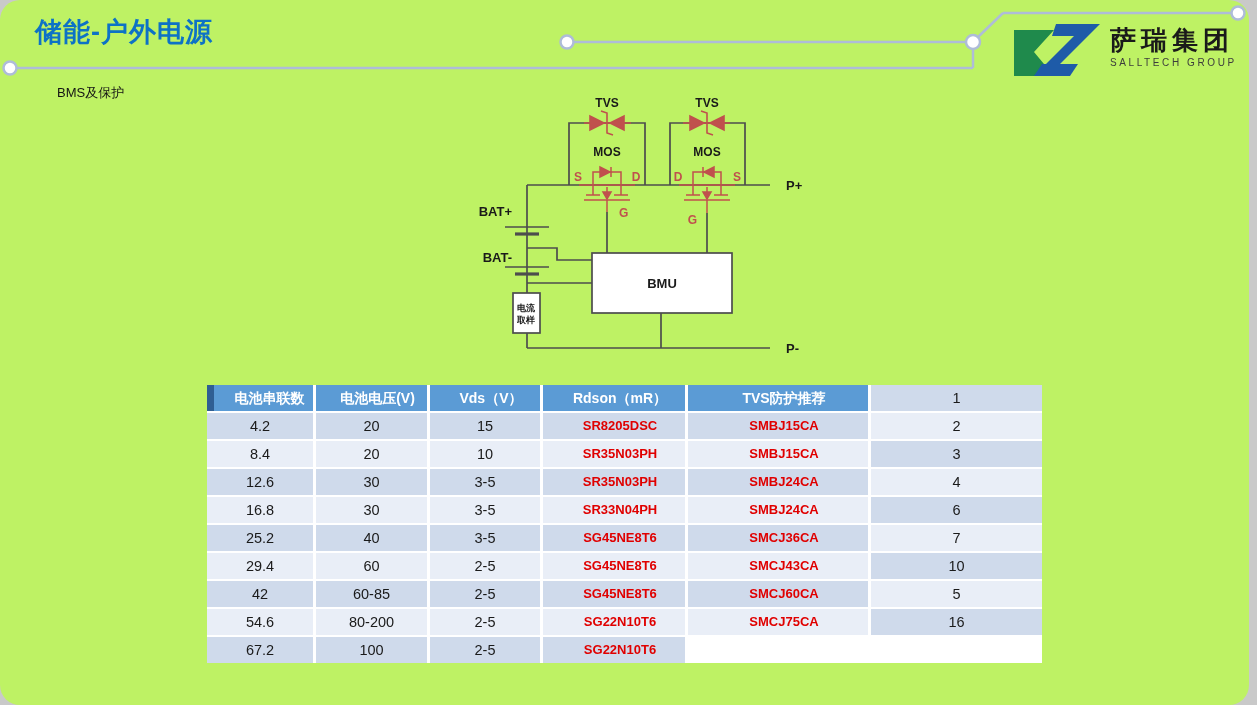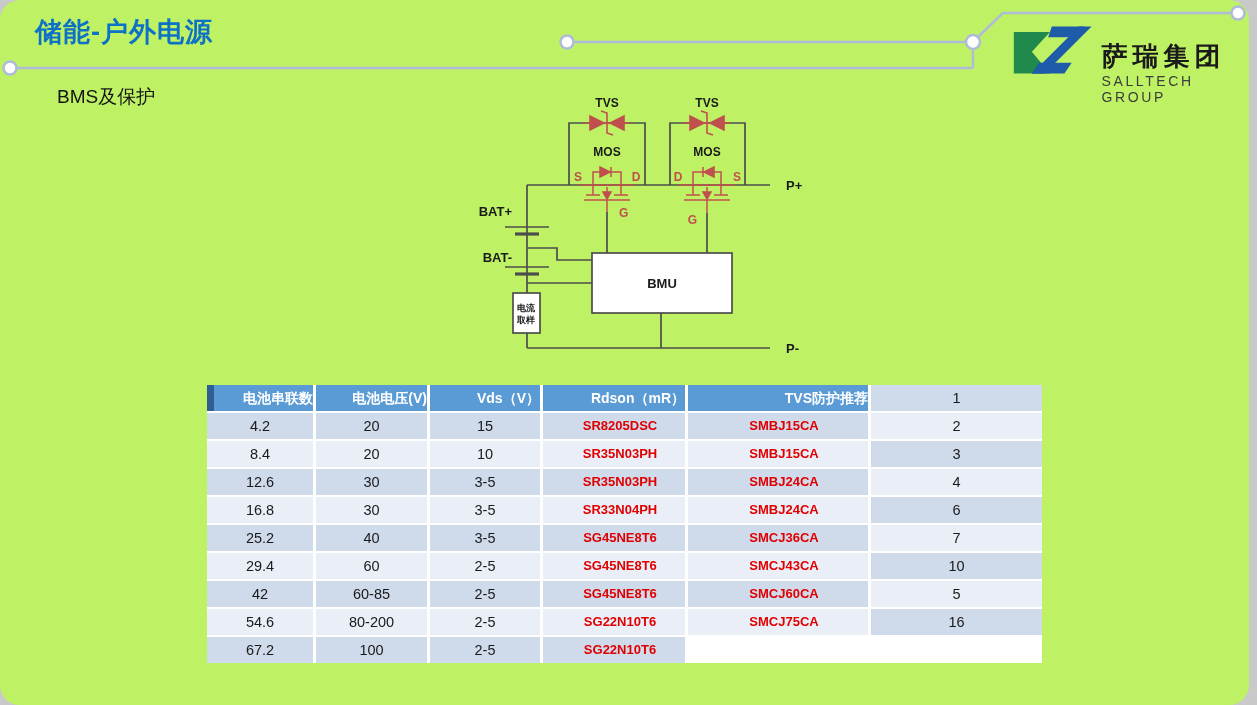--- a/index.html
+++ b/index.html
@@ -1,28 +1,28 @@
 <!DOCTYPE html>
 <html><head>
 <meta charset="utf-8">
 <style>
   html,body{margin:0;padding:0;background:#c9c9c9;font-family:"Liberation Sans",sans-serif;}
   .slide{position:relative;width:1249px;height:705px;background:#bef264;border-radius:20px;overflow:hidden;}
   .page-title{position:absolute;left:35px;top:14px;font-size:27px;font-weight:bold;color:#0d72c6;letter-spacing:1px;}
-  .subtitle{position:absolute;left:57px;top:84px;font-size:19px;color:#141414;}
+  .subtitle{position:absolute;left:57px;top:84px;font-size:13px;color:#141414;}
   .overlay-svg{position:absolute;left:0;top:0;width:1257px;height:705px;pointer-events:none;}
   .logo{position:absolute;left:1012px;top:22px;display:flex;align-items:flex-start;gap:10px;}
-  .logo-text{display:flex;flex-direction:column;margin-top:20px;}
+  .logo-text{display:flex;flex-direction:column;margin-top:4px;}
   .logo-cn{font-size:26px;font-weight:bold;color:#1a1a1a;letter-spacing:5px;line-height:1.1;}
-  .logo-en{font-size:14px;color:#3c3c3c;letter-spacing:2.6px;margin-top:2px;}
+  .logo-en{font-size:10px;color:#3c3c3c;letter-spacing:2.6px;margin-top:2px;}
   
   .bms-table{position:absolute;left:207px;top:385px;display:grid;
     grid-template-columns:106px 111px 110px 142px 180px 171px;
     gap:2px 3px;grid-auto-rows:26px;background:#ffffff;}
-  .hcell{background:#5b9bd5;color:#ffffff;font-weight:bold;font-size:14px;line-height:26px;text-align:right;box-sizing:border-box;padding-left:12px;}
+  .hcell{background:#5b9bd5;color:#ffffff;font-weight:bold;font-size:14px;line-height:26px;text-align:center;box-sizing:border-box;padding-left:12px;}
   .hcell.accent{border-left:7px solid #2f5e93;}
   .cell{font-size:14.5px;color:#1a1a1a;line-height:26px;text-align:center;}
   .cell.dark{background:#cfdaeb;}
   .cell.light{background:#e9eef7;}
   .cell.part{color:#e00000;font-weight:bold;font-size:13px;padding-left:12px;}
 </style>
 </head>
 <body>
 
 <div class="slide">

